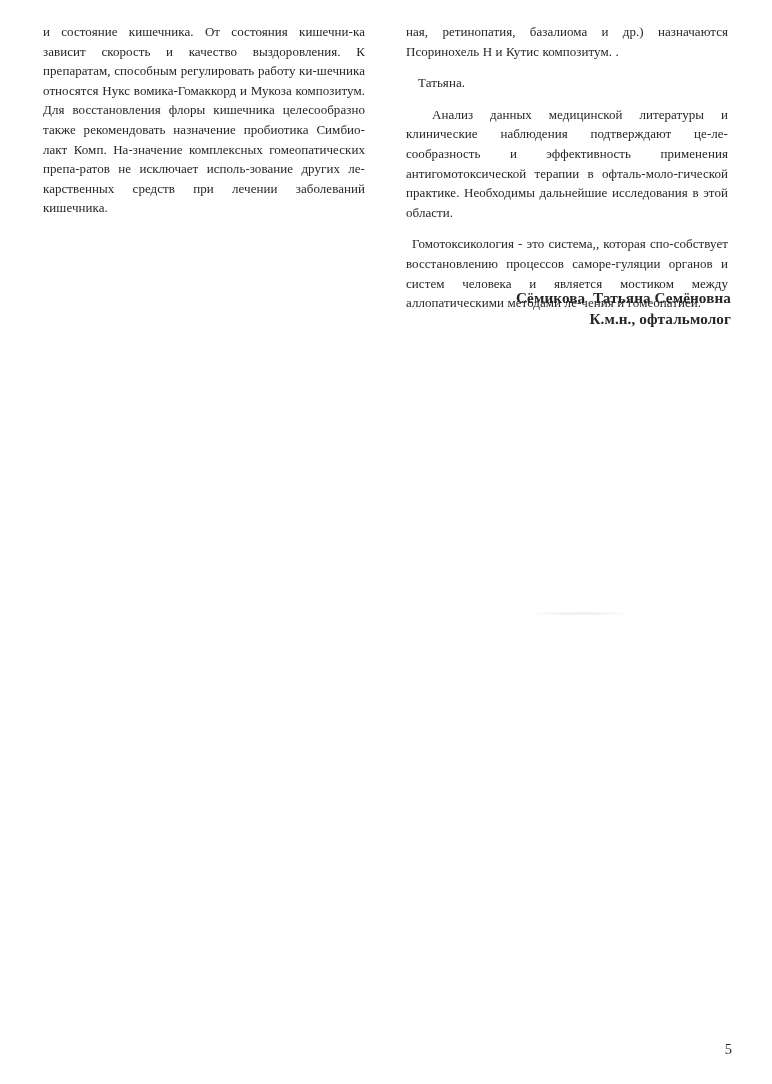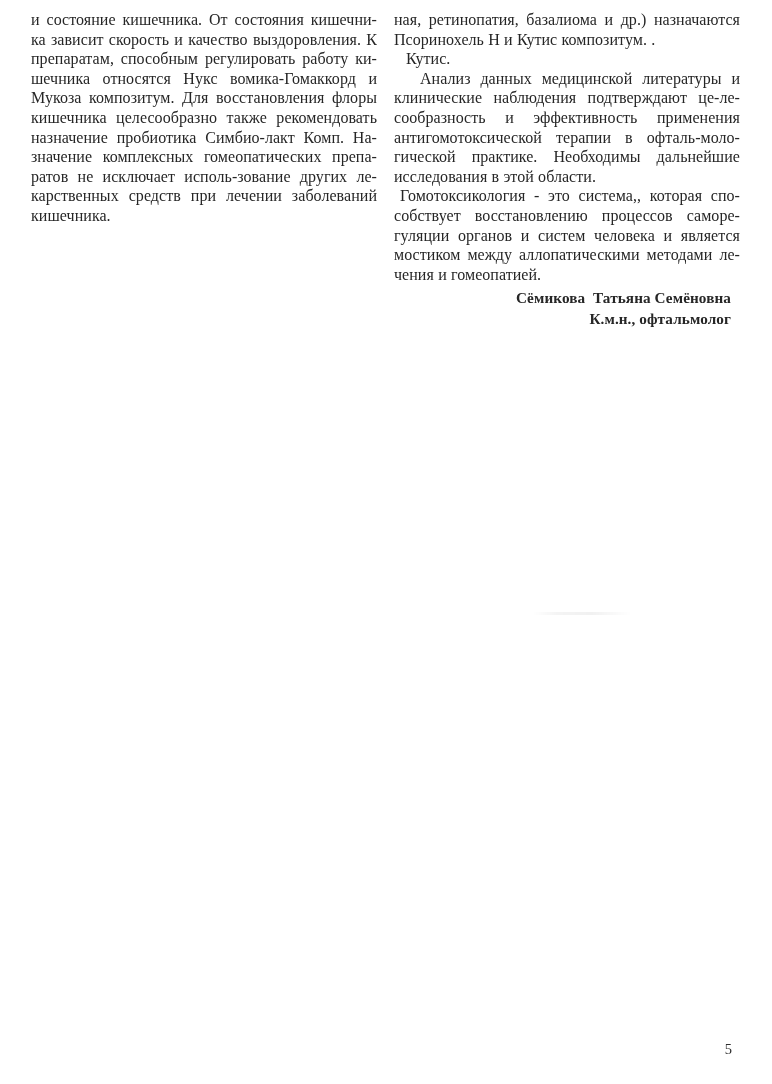--- a/index.html
+++ b/index.html
@@ -27,22 +27,22 @@
     display: flex;
     flex-direction: row;
     align-items: flex-start;
     gap: 17px;
   }
   .column {
     width: 346px;
     flex: 0 0 346px;
   }
   .para {
-    margin: 0;
-    font-size: 16px;
+    margin: 12px;
+    font-size: 13px;
     line-height: 19.6px;
     text-align: justify;
     text-justify: inter-word;
     hyphens: none;
     -webkit-hyphens: none;
     letter-spacing: 0.05px;
     word-spacing: 0.2px;
   }
   .para + .para {
     margin-top: 0;
@@ -117,21 +117,21 @@
 <div class="page">
 
   <div class="columns">
 
     <div class="column">
       <p class="para noafter">и состояние кишечника. От состояния кишечни-ка зависит скорость и качество выздоровления. К  препаратам, способным регулировать работу ки-шечника относятся Нукс вомика-Гомаккорд и Мукоза композитум. Для восстановления флоры кишечника целесообразно также рекомендовать назначение пробиотика Симбио-лакт Комп. На-значение комплексных гомеопатических препа-ратов не исключает исполь-зование других ле-карственных средств при лечении заболеваний кишечника.</p>
     </div>
 
     <div class="column">
       <p class="para noafter">ная, ретинопатия, базалиома и др.)  назначаются Псоринохель Н и Кутис композитум. .</p>
-      <p class="para indent-sm noafter">Кутис.</p>
+      <p class="para indent-sm noafter">Татьяна.</p>
       <p class="para indent noafter">Анализ данных медицинской литературы и клинические наблюдения подтверждают це-ле-сообразность   и эффективность применения антигомотоксической терапии  в офталь-моло-гической  практике. Необходимы дальнейшие исследования в этой области.</p>
       <p class="para indent-xs noafter">Гомотоксикология - это  система,, которая спо-собствует восстановлению  процессов саморе-гуляции органов и систем человека и является мостиком между аллопатическими методами ле-чения и гомеопатией.</p>
     </div>
 
   </div>
 
   <div class="signature">
     <span class="sig-line">Сёмикова  Татьяна Семёновна</span>
     <span class="sig-line">К.м.н., офтальмолог</span>
   </div>

